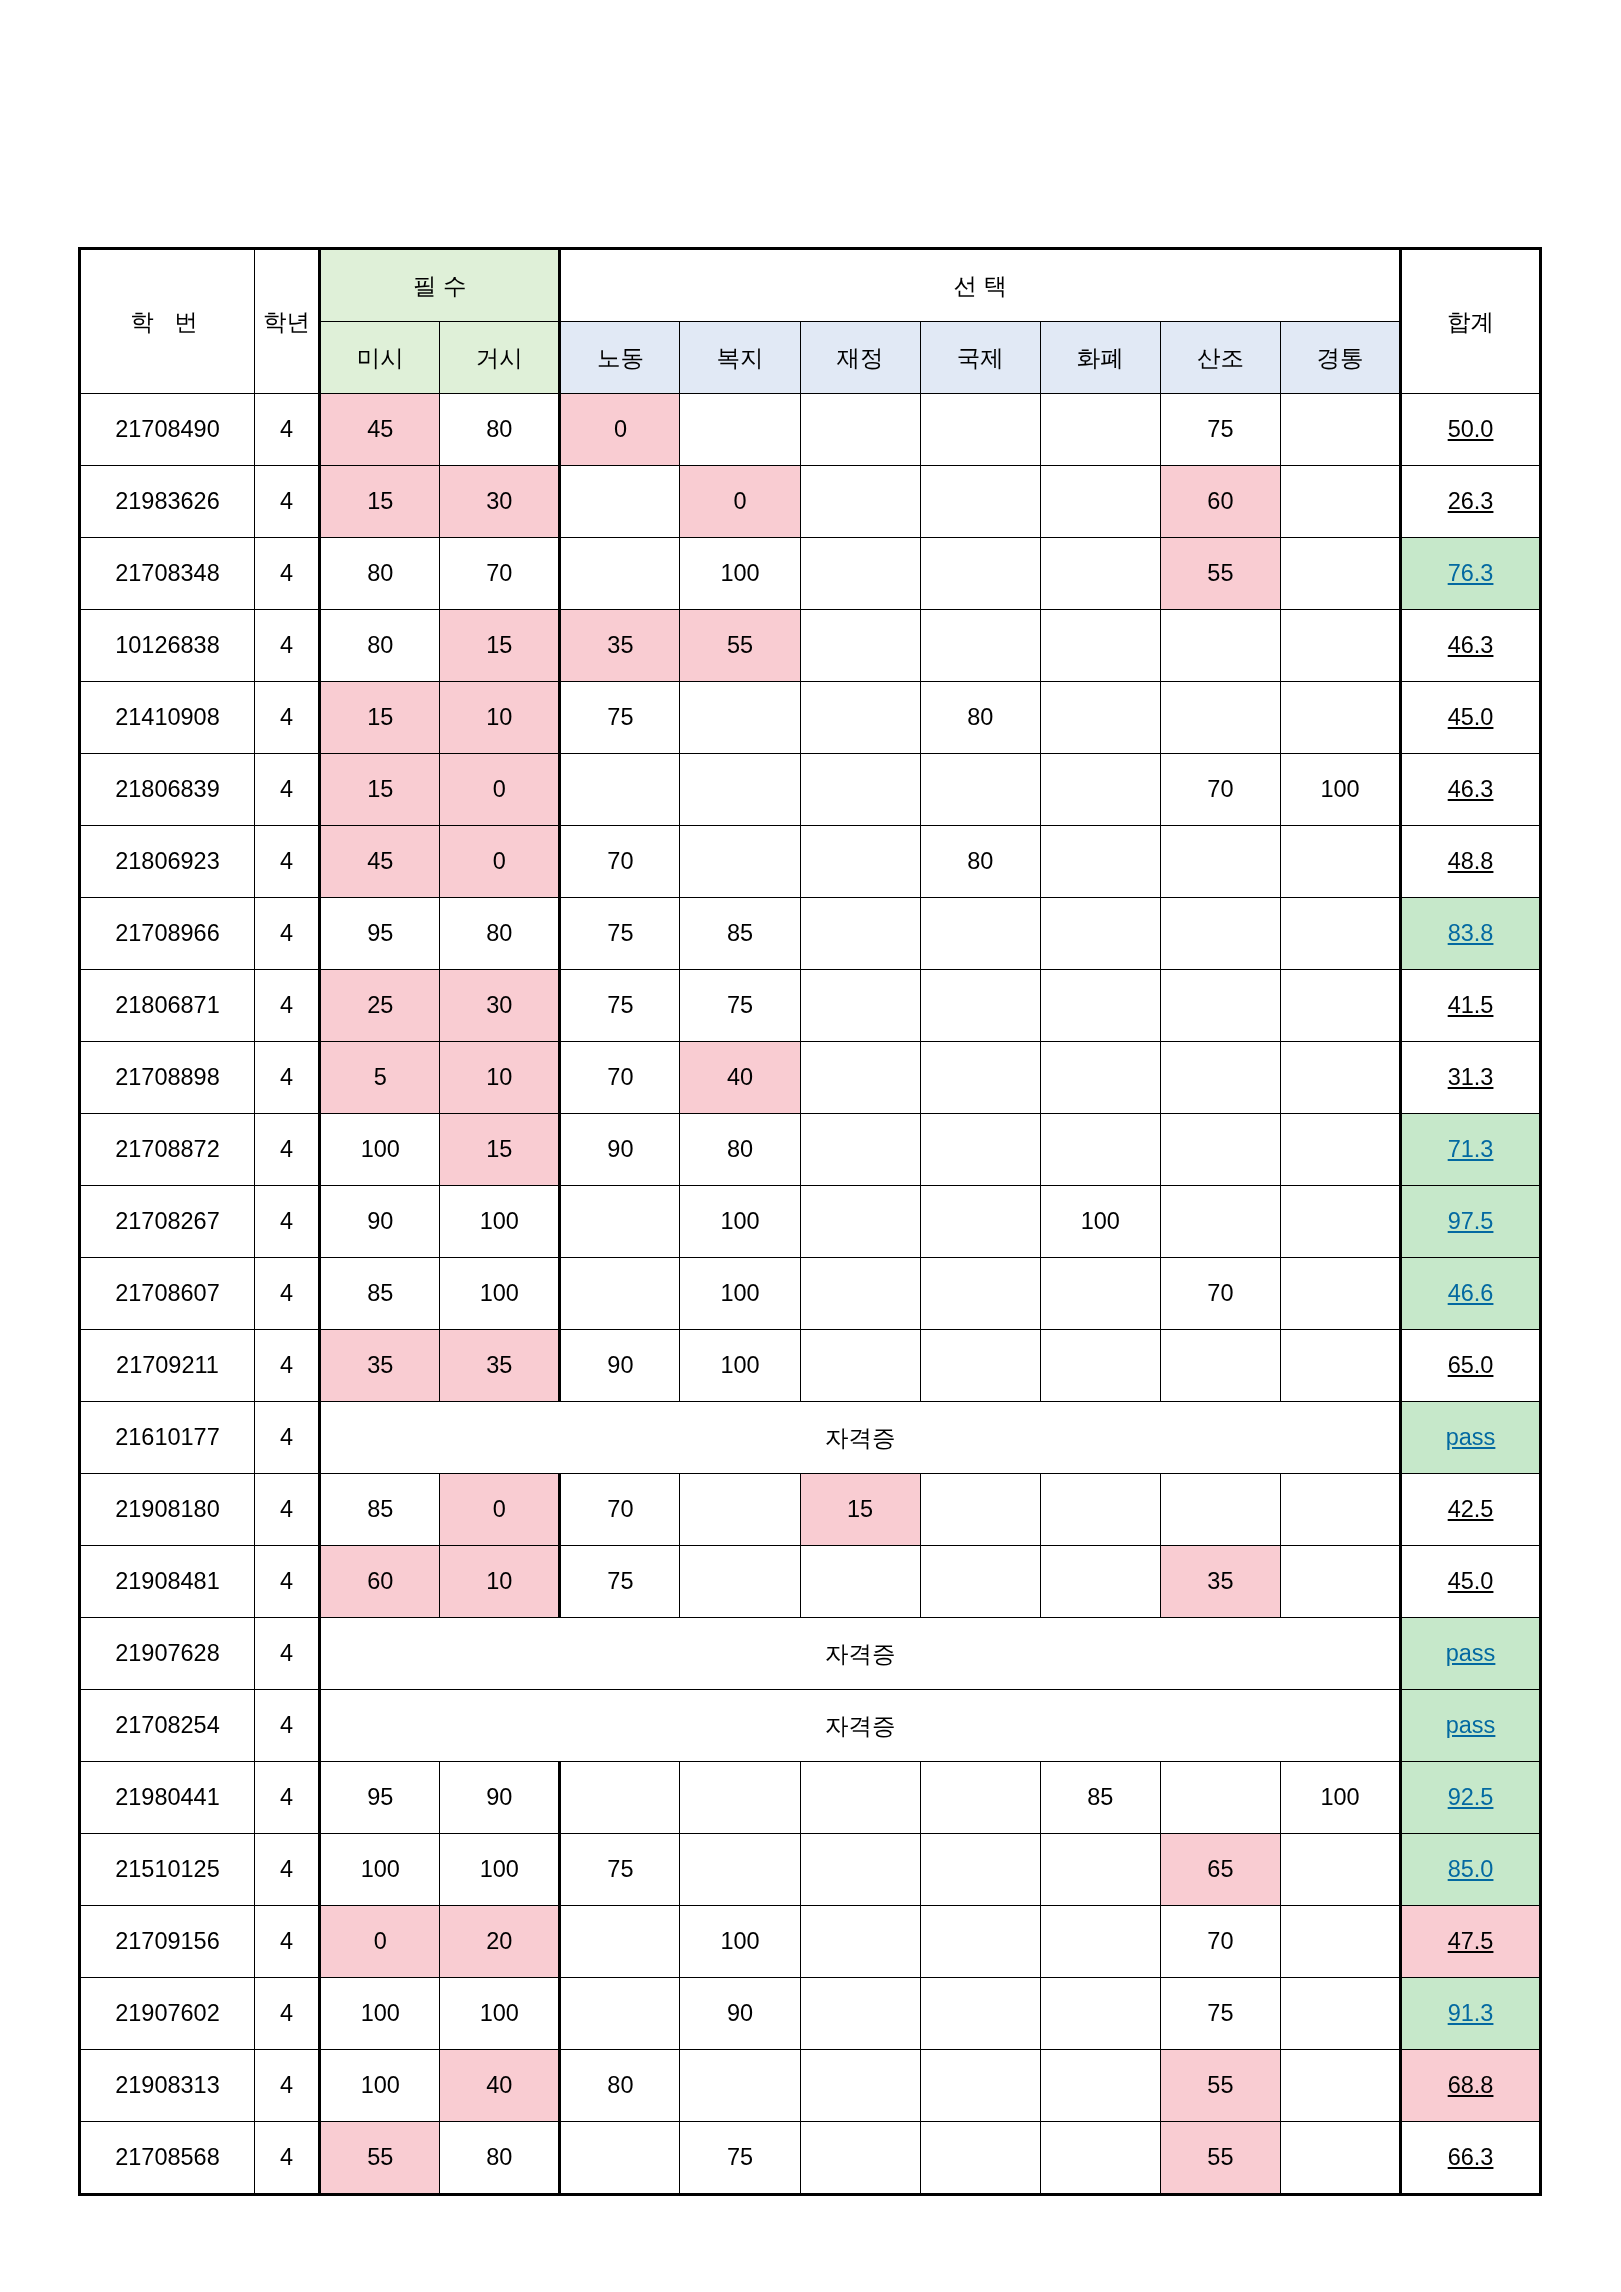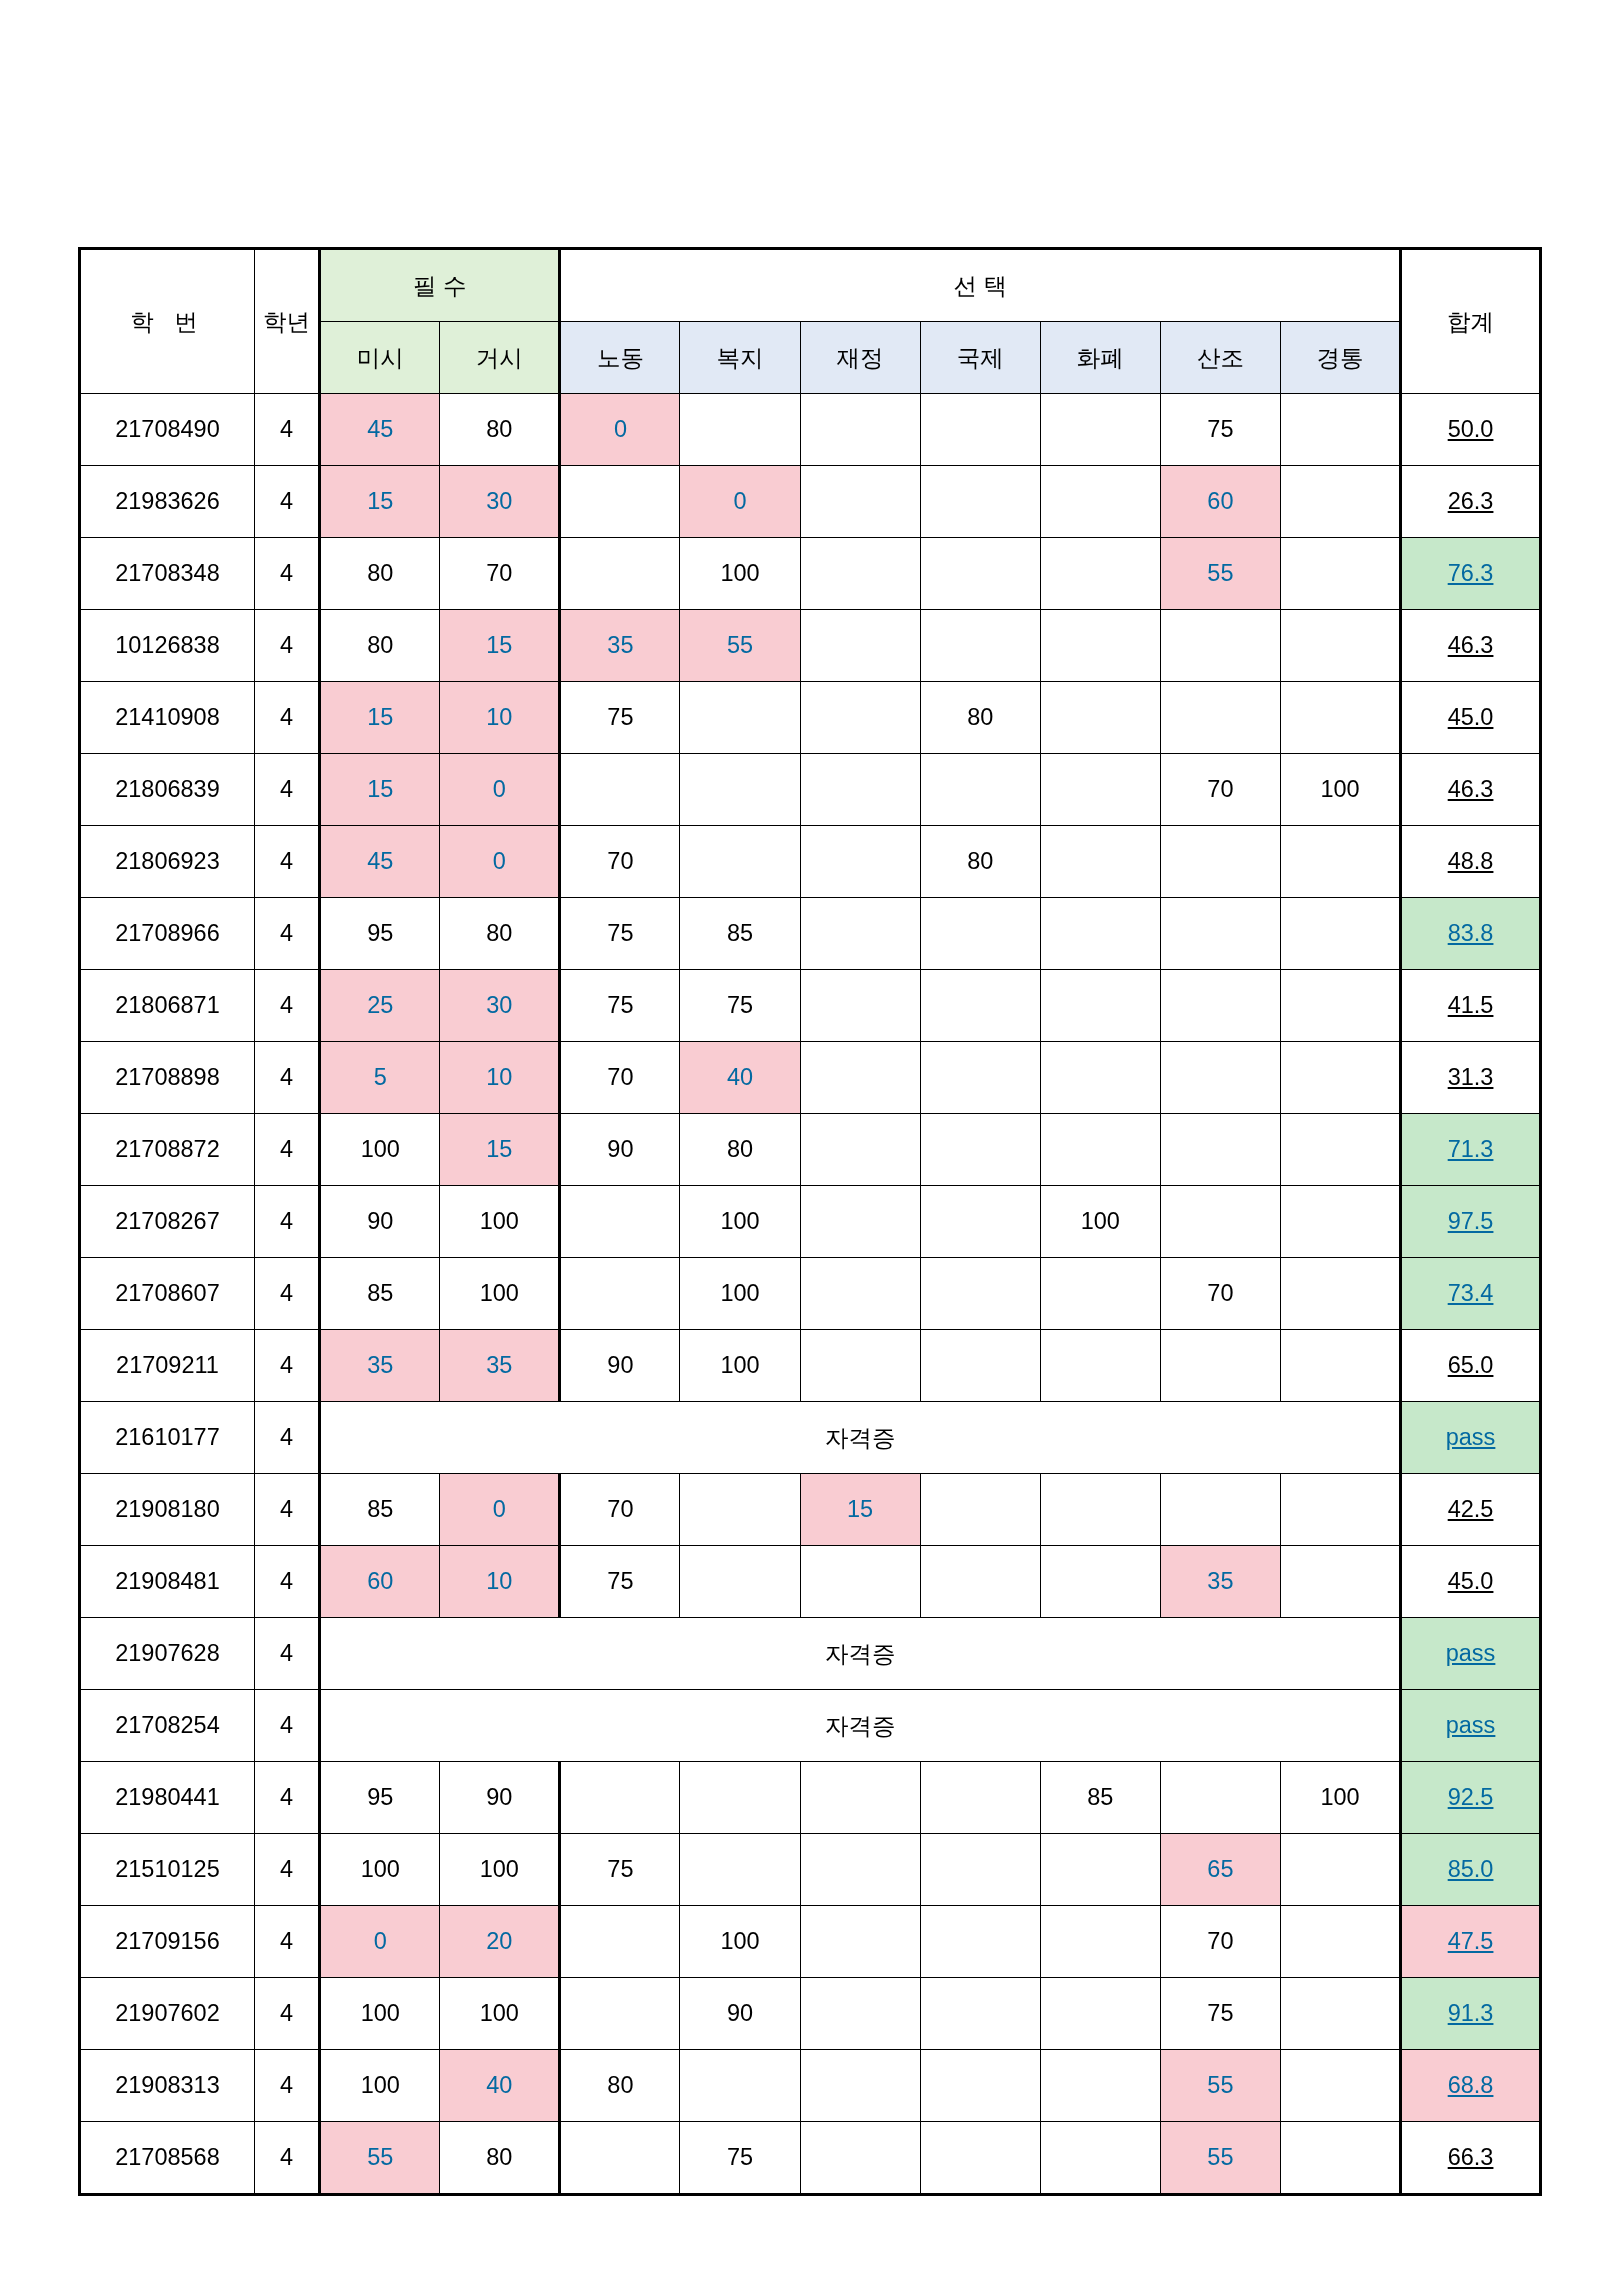--- a/index.html
+++ b/index.html
@@ -57,21 +57,21 @@
     background: #ffffff !important;
   }
   .spaced {
     letter-spacing: 6.9px;
   }
   .thick-r {
     border-right: 3.9px solid #000000 !important;
   }
   .cell-pink {
     background: #f9ccd2 !important;
-    color: #0369a1;
+    color: #000000;
   }
   .cell-green {
     background: #c6e8ca !important;
     color: #0369a1;
   }
   .total {
     font-weight: bold;
     font-size: 24.5px;
     text-decoration: underline;
   }
@@ -296,21 +296,21 @@
           <td class="thick-r">4</td>
           <td class="">85</td>
           <td class="thick-r">100</td>
           <td class=""></td>
           <td class="">100</td>
           <td class=""></td>
           <td class=""></td>
           <td class=""></td>
           <td class="">70</td>
           <td class="thick-r"></td>
-          <td class="total cell-green">73.4</td>
+          <td class="total cell-green">46.6</td>
         </tr>
         <tr>
           <td class="sid">21709211</td>
           <td class="thick-r">4</td>
           <td class="cell-pink">35</td>
           <td class="cell-pink thick-r">35</td>
           <td class="">90</td>
           <td class="">100</td>
           <td class=""></td>
           <td class=""></td>

